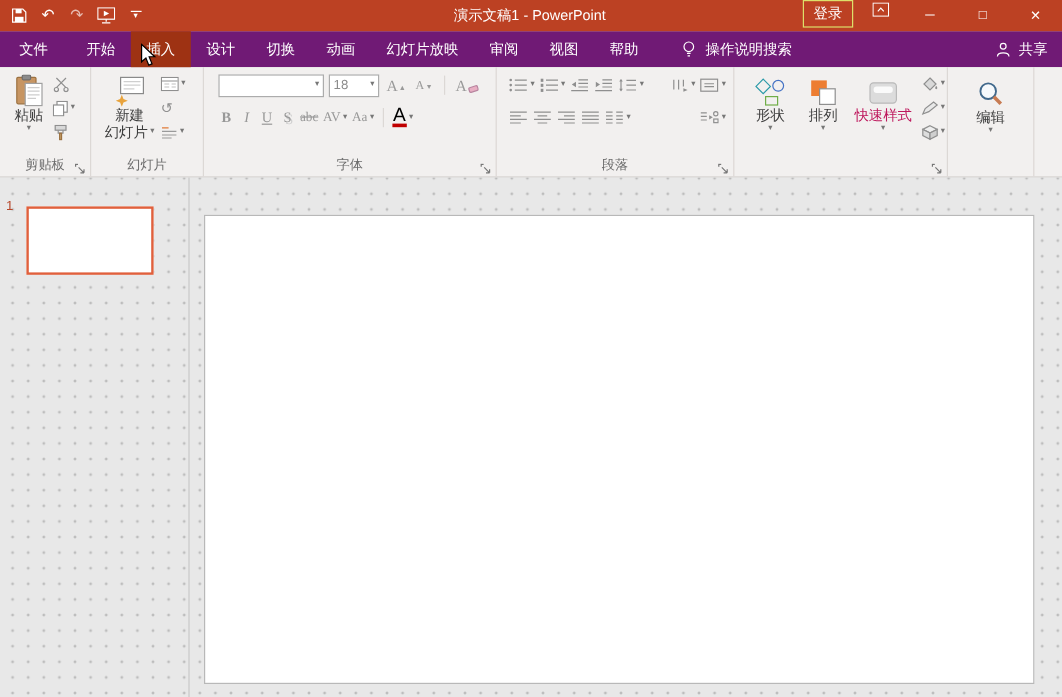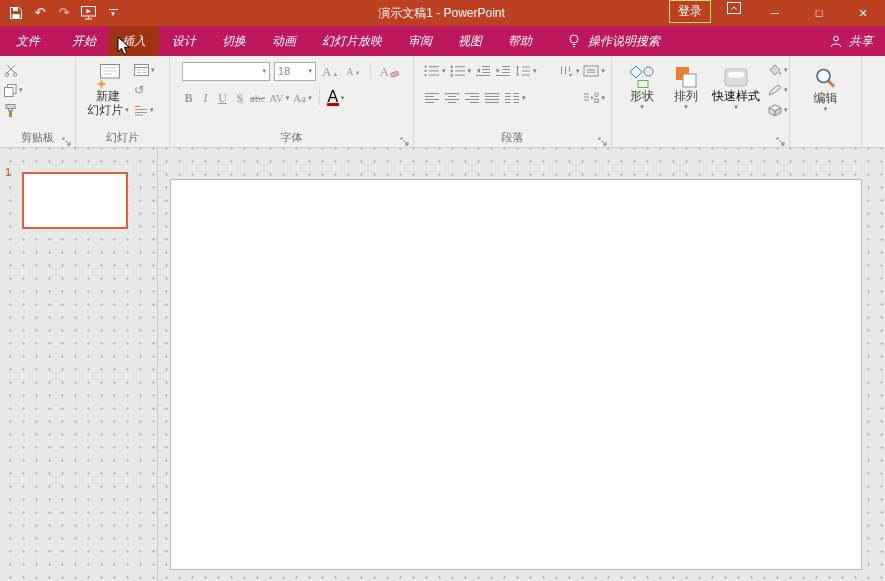--- a/index.html
+++ b/index.html
@@ -14,38 +14,38 @@
   .custom { flex-direction:column; gap:1px; }
   .custom .bar { width:9px; height:1px; background:#fff; }
   .dd-w { font-size:7px; color:#fff; line-height:6px; }
   .title { position:absolute; left:0; right:2px; text-align:center; font-size:12px; pointer-events:none; }
   .tb-right { margin-left:auto; display:flex; align-items:flex-start; height:100%; z-index:2; }
   .signin { font-size:12px; padding:2px 8px; border:1px solid #DDE06A; margin-right:16px; white-space:nowrap; }
   .ro { margin-right:12px; }
   .win-btn { width:44px; height:100%; display:flex; align-items:center; justify-content:center; font-size:11px; }
 
   
-  .tabrow { height:30px; background:#be185d; display:flex; align-items:stretch; color:#fff; font-size:12px;font-style:italic; }
+  .tabrow { height:30px; background:#701a75; display:flex; align-items:stretch; color:#fff; font-size:12px; }
   .tab { padding:0 13px; display:flex; align-items:center; white-space:nowrap; }
   .tab.first { margin-left:3px; margin-right:6px; }
   .tab.hover { background:#9E3213; }
   .tellme { display:flex; align-items:center; gap:7px; margin-left:22px; white-space:nowrap; }
   .share { display:flex; align-items:center; gap:6px; margin-left:auto; margin-right:12px; white-space:nowrap; }
 
   
   .ribbon { height:92px; background:#F2F0EF; border-bottom:1px solid #D2CFCC; display:flex; }
   .group { position:relative; border-right:1px solid #DCD8D5; height:100%; }
   .glabel { position:absolute; bottom:2px; left:0; right:0; text-align:center; font-size:11px; color:#6B6B6B; white-space:nowrap; }
   .launcher { position:absolute; right:3px; bottom:4px; width:10px; height:10px; }
   .filler { flex:1; border-right:none; }
 
   .bigbtn { display:flex; flex-direction:column; align-items:center; padding-top:5px; }
   .bicon { height:28px; display:flex; align-items:flex-end; justify-content:center; }
   .lbl { font-size:12px; color:#3D3D3D; line-height:14px; text-align:center; white-space:nowrap; }
-  .lbl.gray { color:#000000; }
+  .lbl.gray { color:#be185d; }
   .lblrow { display:flex; align-items:center; gap:2px; }
   .dd { font-size:7px; color:#777; line-height:8px; }
 
   .smallcol { display:flex; flex-direction:column; gap:6px; padding-top:7px; }
   .sbtn { display:inline-flex; align-items:center; gap:2px; height:14px; }
 
   
   .g-clip { width:76px; display:flex; padding-left:4px; }
   .g-clip .bigbtn { width:40px; }
   
@@ -168,20 +168,32 @@
             <path d="M2.2 12 c0 -4 9.6 -4 9.6 0" fill="none" stroke="#fff"></path>
           </svg>
       </span>
       <span>共享</span>
     </div>
   </div>
 
   <div class="ribbon">
 
     <div class="group g-clip">
+      <div class="bigbtn">
+        <span class="bicon">
+          <svg width="23" height="27" viewBox="0 0 23 27">
+              <rect x="1" y="2.5" width="16" height="22" rx="1" fill="#C79562" stroke="#9C7140"></rect>
+              <rect x="5.5" y="0.5" width="7" height="4" rx="1" fill="#8B8B8B" stroke="#6E6E6E"></rect>
+              <rect x="8" y="7.5" width="14" height="18.5" fill="#fff" stroke="#A0A0A0"></rect>
+              <path d="M10 11 h10 M10 14 h10 M10 17 h10 M10 20 h7" stroke="#CDCDCD" fill="none"></path>
+            </svg>
+        </span>
+        <span class="lbl">粘贴</span>
+        <span class="dd">▾</span>
+      </div>
       <div class="smallcol">
         <span class="sbtn">
           <svg width="14" height="13" viewBox="0 0 14 13">
               <path d="M3 1 L11 9 M11 1 L3 9" stroke="#8F8F8F" fill="none"></path>
               <circle cx="3" cy="10.6" r="1.7" fill="none" stroke="#8F8F8F"></circle>
               <circle cx="11" cy="10.6" r="1.7" fill="none" stroke="#8F8F8F"></circle>
             </svg>
         </span>
         <span class="sbtn">
           <svg width="13" height="13" viewBox="0 0 13 13">

